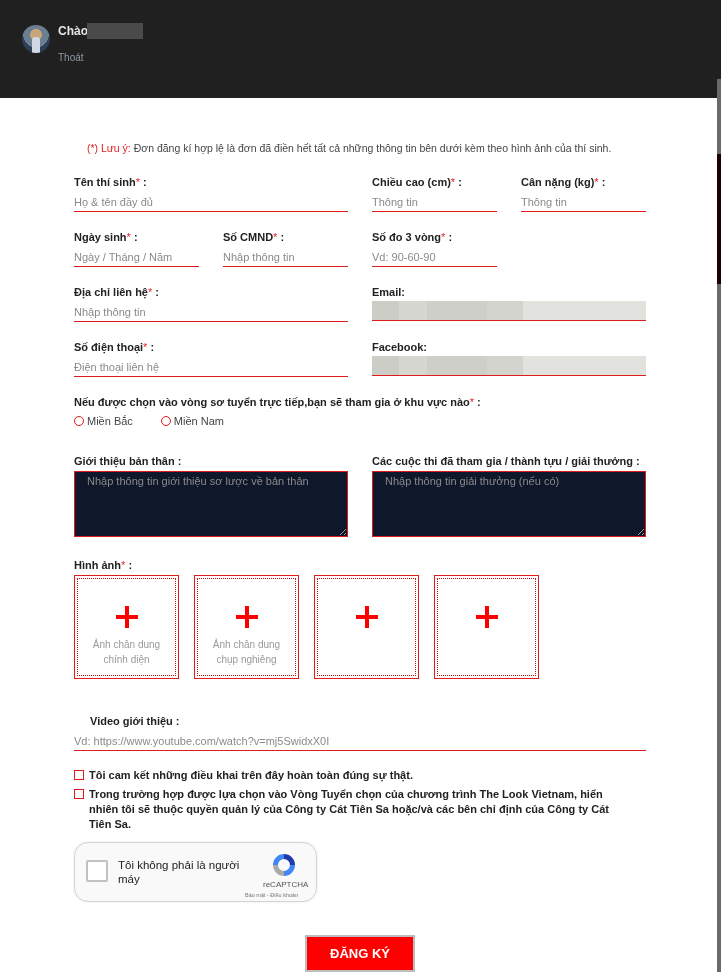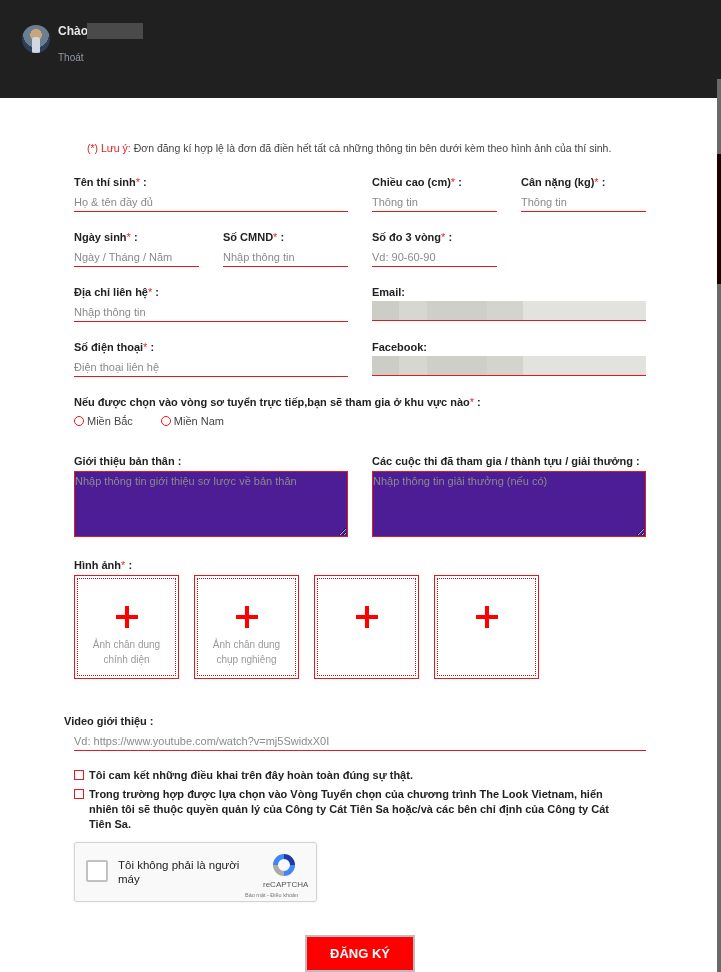--- a/index.html
+++ b/index.html
@@ -30,36 +30,36 @@
     font-family: "Liberation Sans", sans-serif; font-size: 11px; color: #888; padding: 0; outline: none; }
   .field::placeholder { color: #8a8a8a; }
   .blurred { position: absolute; height: 20px; border-bottom: 1.5px solid #e01b1b;
     background: linear-gradient(90deg, #cdcdc8 0 10%, #d7d7d2 10% 20%, #cfcfca 20% 42%, #d4d4cf 42% 55%, #e2e2de 55% 100%); }
 
   .radio-row { position: absolute; left: 74px; top: 415px; font-size: 11px; color: #444; display: flex; gap: 28px; }
   .radio { display: flex; align-items: center; gap: 3px; cursor: pointer; }
   .radio .circle { width: 10px; height: 10px; border: 1px solid #e01b1b; border-radius: 50%; }
 
   .textarea { position: absolute; border: 1.3px solid #e01b1b; font-family: "Liberation Sans", sans-serif; font-size: 11px;
-    color: #888; padding: 3px 0; resize: both; background: #4c1d95; outline: none; }
+    color: #888; padding: 3px 12px; resize: both; background: #0f172a; outline: none; }
   .textarea::placeholder { color: #8a8a8a; }
 
   .photo { position: absolute; top: 575px; width: 105px; height: 104px; border: 1.3px solid #e01b1b; cursor: pointer; }
   .photo .inner { position: absolute; left: 2px; top: 2px; right: 2px; bottom: 2px; border: 1px dotted #c01010; }
   .photo .plus { position: absolute; left: 41px; top: 30px; width: 22px; height: 22px; }
   .photo .plus::before { content: ""; position: absolute; left: 0; top: 9px; width: 22px; height: 4px; background: #ff0000; }
   .photo .plus::after { content: ""; position: absolute; left: 9px; top: 0; width: 4px; height: 22px; background: #ff0000; }
   .photo .cap { position: absolute; left: 4px; right: 4px; text-align: center; font-size: 10px; line-height: 15px; color: #9a9a9a; }
 
   .check-row { position: absolute; left: 74px; font-size: 11px; font-weight: bold; color: #222; line-height: 15px; }
   .check-row .box { position: absolute; left: 0; top: 2px; width: 10px; height: 10px; border: 1px solid #e01b1b; cursor: pointer; }
   .check-row .txt { margin-left: 15px; display: block; }
 
   .recaptcha { position: absolute; left: 74px; top: 842px; width: 243px; height: 60px; background: #f9f9f9;
-    border: 1px solid #d3d3d3; border-radius: 3px; box-shadow: 0 0 3px rgba(0,0,0,0.08); }
+    border: 1px solid #d3d3d3; border-radius: 14px; box-shadow: 0 0 3px rgba(0,0,0,0.08); }
   .recaptcha .cb { position: absolute; left: 11px; top: 17px; width: 22px; height: 22px; background: #fff;
     border: 2px solid #c1c1c1; border-radius: 2px; cursor: pointer; }
   .recaptcha .txt { position: absolute; left: 43px; top: 15px; width: 130px; font-size: 11.5px; line-height: 14px; color: #222; }
   .recaptcha .logo { position: absolute; left: 196px; top: 9px; width: 26px; height: 26px; }
   .recaptcha .brand { position: absolute; left: 188px; top: 37px; font-size: 8px; color: #555; }
   .recaptcha .links { position: absolute; left: 170px; top: 49px; font-size: 5.5px; color: #777; white-space: nowrap; }
 
   .submit { position: absolute; left: 305px; top: 935px; width: 110px; height: 37px; background: #ff0000;
     border: 2px solid #bdbdbd; color: #fff; font-family: "Liberation Sans", sans-serif; font-size: 13px; font-weight: bold; cursor: pointer; }
 </style>
@@ -151,21 +151,21 @@
 </div>
 <div class="photo" style="left:314px;">
   <div class="inner"></div>
   <div class="plus"></div>
 </div>
 <div class="photo" style="left:434px;">
   <div class="inner"></div>
   <div class="plus"></div>
 </div>
 
-<div class="label" style="left:64px;top:715px;">Video giới thiệu :</div>
+<div class="label" style="left:90px;top:715px;">Video giới thiệu :</div>
 <input class="field" style="left: 74px; top: 731px; width: 572px;" placeholder="Vd: https://www.youtube.com/watch?v=mj5SwidxX0I">
 
 <div class="check-row" style="top:768px;width:560px;">
   <span class="box"></span>
   <span class="txt">Tôi cam kết những điều khai trên đây hoàn toàn đúng sự thật.</span>
 </div>
 <div class="check-row" style="top:787px;width:560px;">
   <span class="box"></span>
   <span class="txt">Trong trường hợp được lựa chọn vào Vòng Tuyển chọn của chương trình The Look Vietnam, hiển nhiên tôi sẽ thuộc quyền quản lý của Công ty Cát Tiên Sa hoặc/và các bên chỉ định của Công ty Cát Tiên Sa.</span>
 </div>

